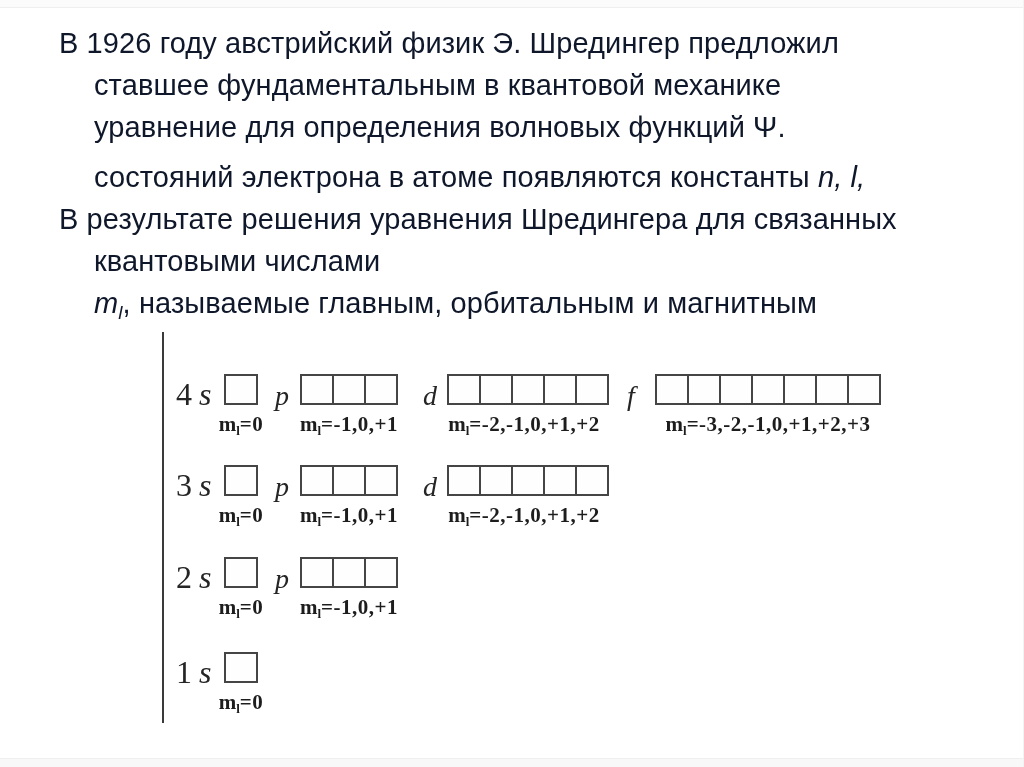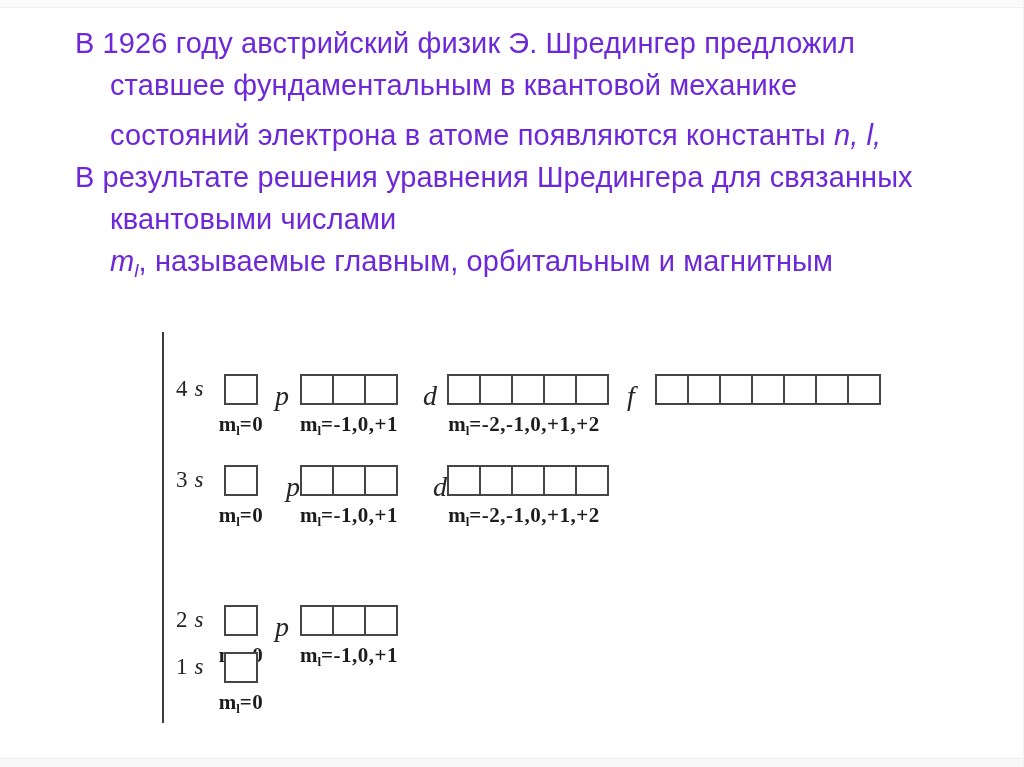--- a/index.html
+++ b/index.html
@@ -18,39 +18,39 @@
     position: absolute; bottom: 0; left: 0; right: 0; height: 8px;
     background: #f8f8f8; border-top: 1px solid #efefef;
   }
   .edge-right {
     position: absolute; top: 0; right: 0; bottom: 0; width: 1px;
     background: #f3f3f3;
   }
 
   
   .textblock {
-    position: absolute; left: 75px; top: 22px; width: 940px;
-    color: #6d28d9; font-size: 29px; line-height: 42px;
+    position: absolute; left: 59px; top: 22px; width: 940px;
+    color: #0f172a; font-size: 29px; line-height: 42px;
     letter-spacing: 0.1px;
   }
   .line { white-space: nowrap; }
   .cont { padding-left: 35px; }
   .p2 { margin-top: 8px; }
   .it { font-style: italic; }
   .subit { font-style: italic; font-size: 19px; vertical-align: -6px; }
 
   
   .diagram {
     position: absolute; left: 162px; top: 330px; width: 800px; height: 396px;
     font-family: "Liberation Serif", serif; color: #222;
   }
   .axis { position: absolute; left: 0; top: 2px; width: 2px; height: 391px; background: #3a3a3a; }
   .orb-row { position: absolute; left: 0; width: 800px; height: 66px; }
-  .r4 { top: 44px; } .r3 { top: 135px; text-align: right; } .r2 { top: 227px; margin-top: 48px; } .r1 { top: 322px; padding-left: 38px; }
-  .level { position: absolute; left: 14px; top: 2px; font-size: 23px; color: #252525; }
+  .r4 { top: 44px; } .r3 { top: 135px; } .r2 { top: 227px; } .r1 { top: 322px; padding-left: 38px; }
+  .level { position: absolute; left: 14px; top: 2px; font-size: 32px; color: #252525; }
   .lev-s { font-style: italic; margin-left: 7px; }
   .group { position: absolute; top: 0; }
   .g-s { left: 62px; } .g-p { left: 113px; } .g-d { left: 261px; } .g-f { left: 465px; }
   .gtop { display: flex; align-items: flex-end; }
   .gletter {
     font-style: italic; font-size: 28px; line-height: 1;
     transform: translateY(5px); flex: 0 0 auto; color: #252525;
   }
   .g-p .gletter { width: 25px; } .g-d .gletter { width: 24px; } .g-f .gletter { width: 28px; }
   .boxes { display: flex; }
@@ -70,20 +70,21 @@
 </head>
 <body>
 
 <div>
   <div class="edge-top"></div>
 
   <div class="textblock">
     <div class="para">
       <div class="line"><span>В 1926 году австрийский физик Э. Шредингер предложил</span></div>
       <div class="line cont"><span>ставшее фундаментальным в квантовой механике</span></div>
+      <div class="line cont"><span>уравнение для определения волновых функций Ψ.</span></div>
     </div>
     <div class="para p2">
       <div class="line cont"><span>состояний электрона в атоме появляются константы </span><span class="it">n, l,</span></div>
       <div class="line"><span>В результате решения уравнения Шредингера для связанных</span></div>
       <div class="line cont"><span>квантовыми числами</span></div>
       <div class="line cont"><span class="it">m</span><span class="subit">l</span><span>, называемые главным, орбитальным и магнитным</span></div>
     </div>
   </div>
 
   <div class="diagram">
@@ -135,20 +136,23 @@
             <div class="boxes">
               <div class="box"></div>
               <div class="box"></div>
               <div class="box"></div>
               <div class="box"></div>
               <div class="box"></div>
               <div class="box"></div>
               <div class="box"></div>
             </div>
           </div>
+        <div class="mlabel">
+            <span class="mtext"><span class="mfx">m</span><span class="msub">l</span><span class="mval">=-3,-2,-1,0,+1,+2,+3</span></span>
+          </div>
       </div>
     </div>
 
     <div class="orb-row r3">
       <div class="level"><span class="lev-n">3</span><span class="lev-s">s</span></div>
       <div class="group g-s">
         <div class="gtop">
             <div class="boxes">
               <div class="box"></div>
             </div>

